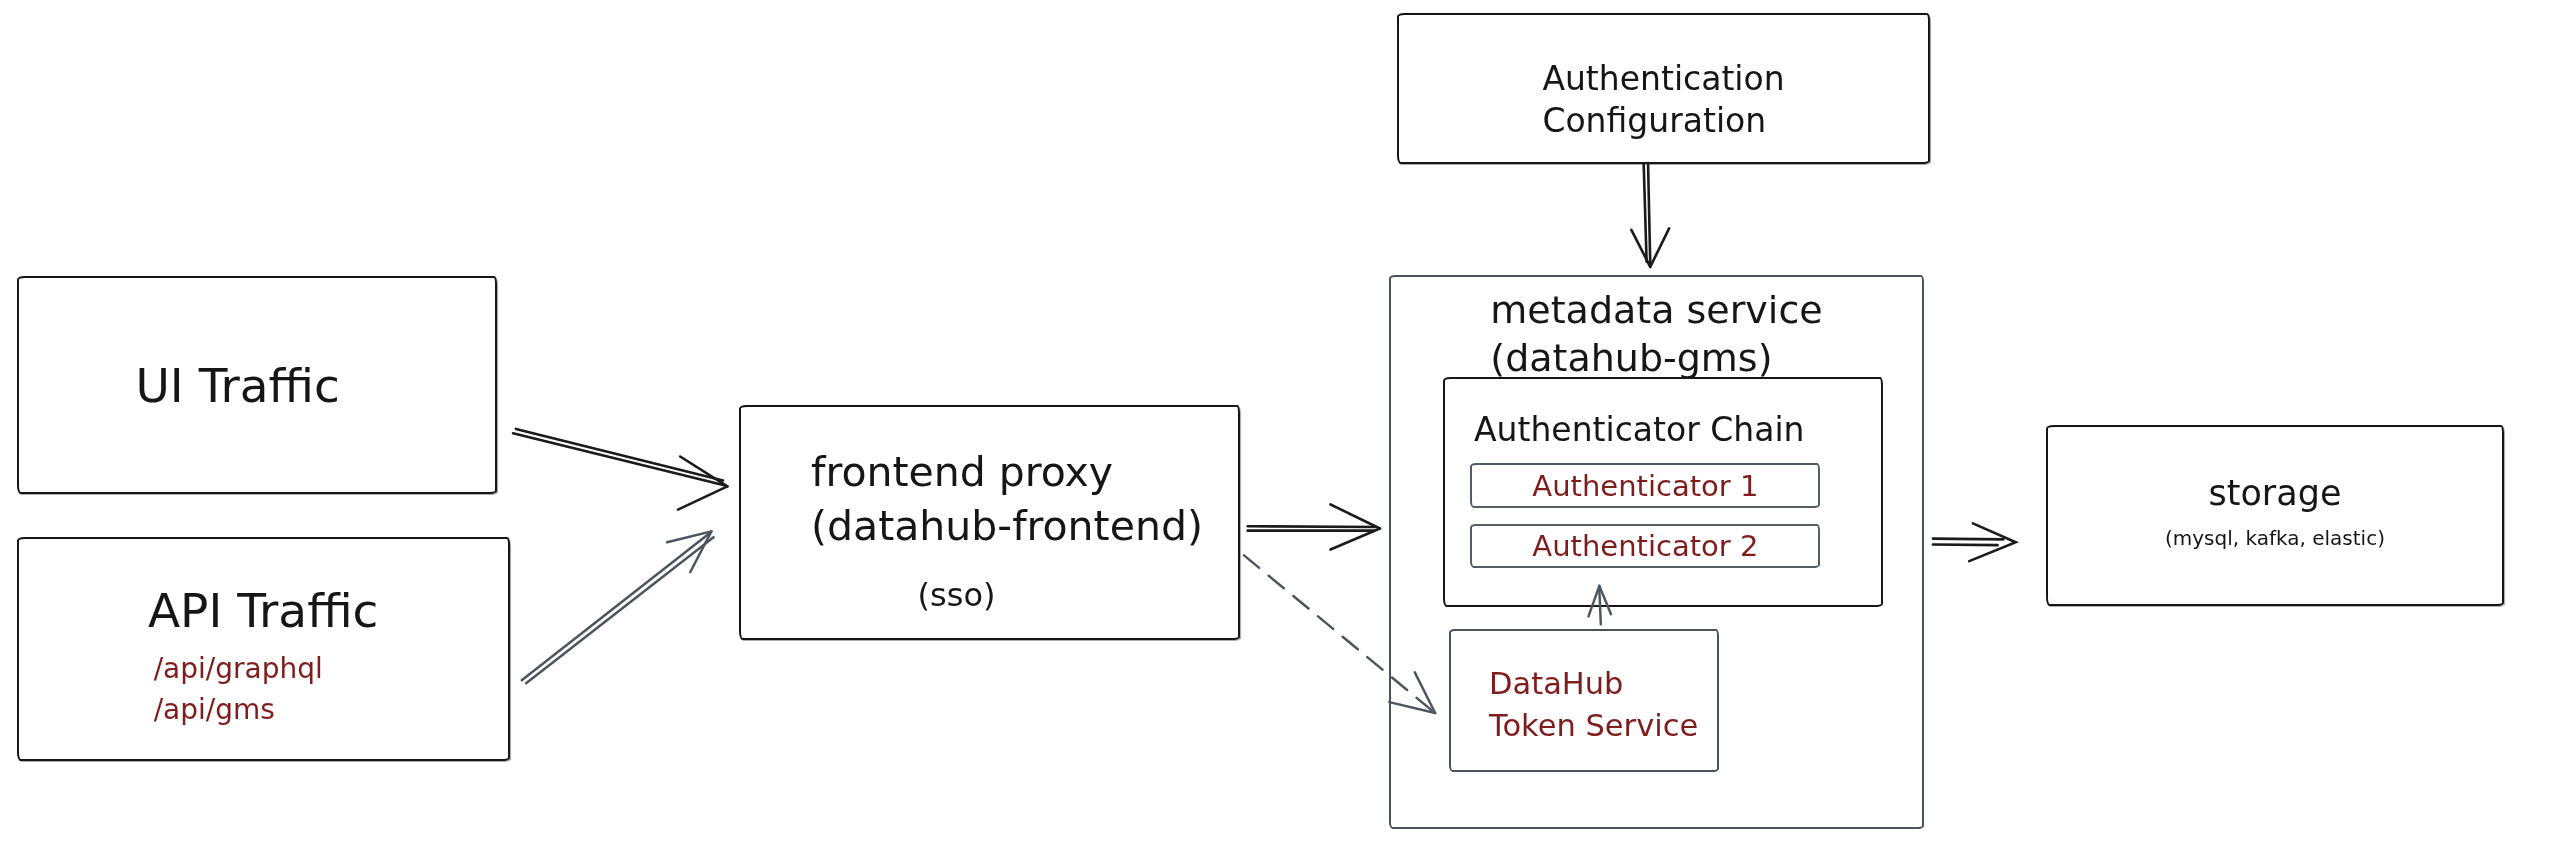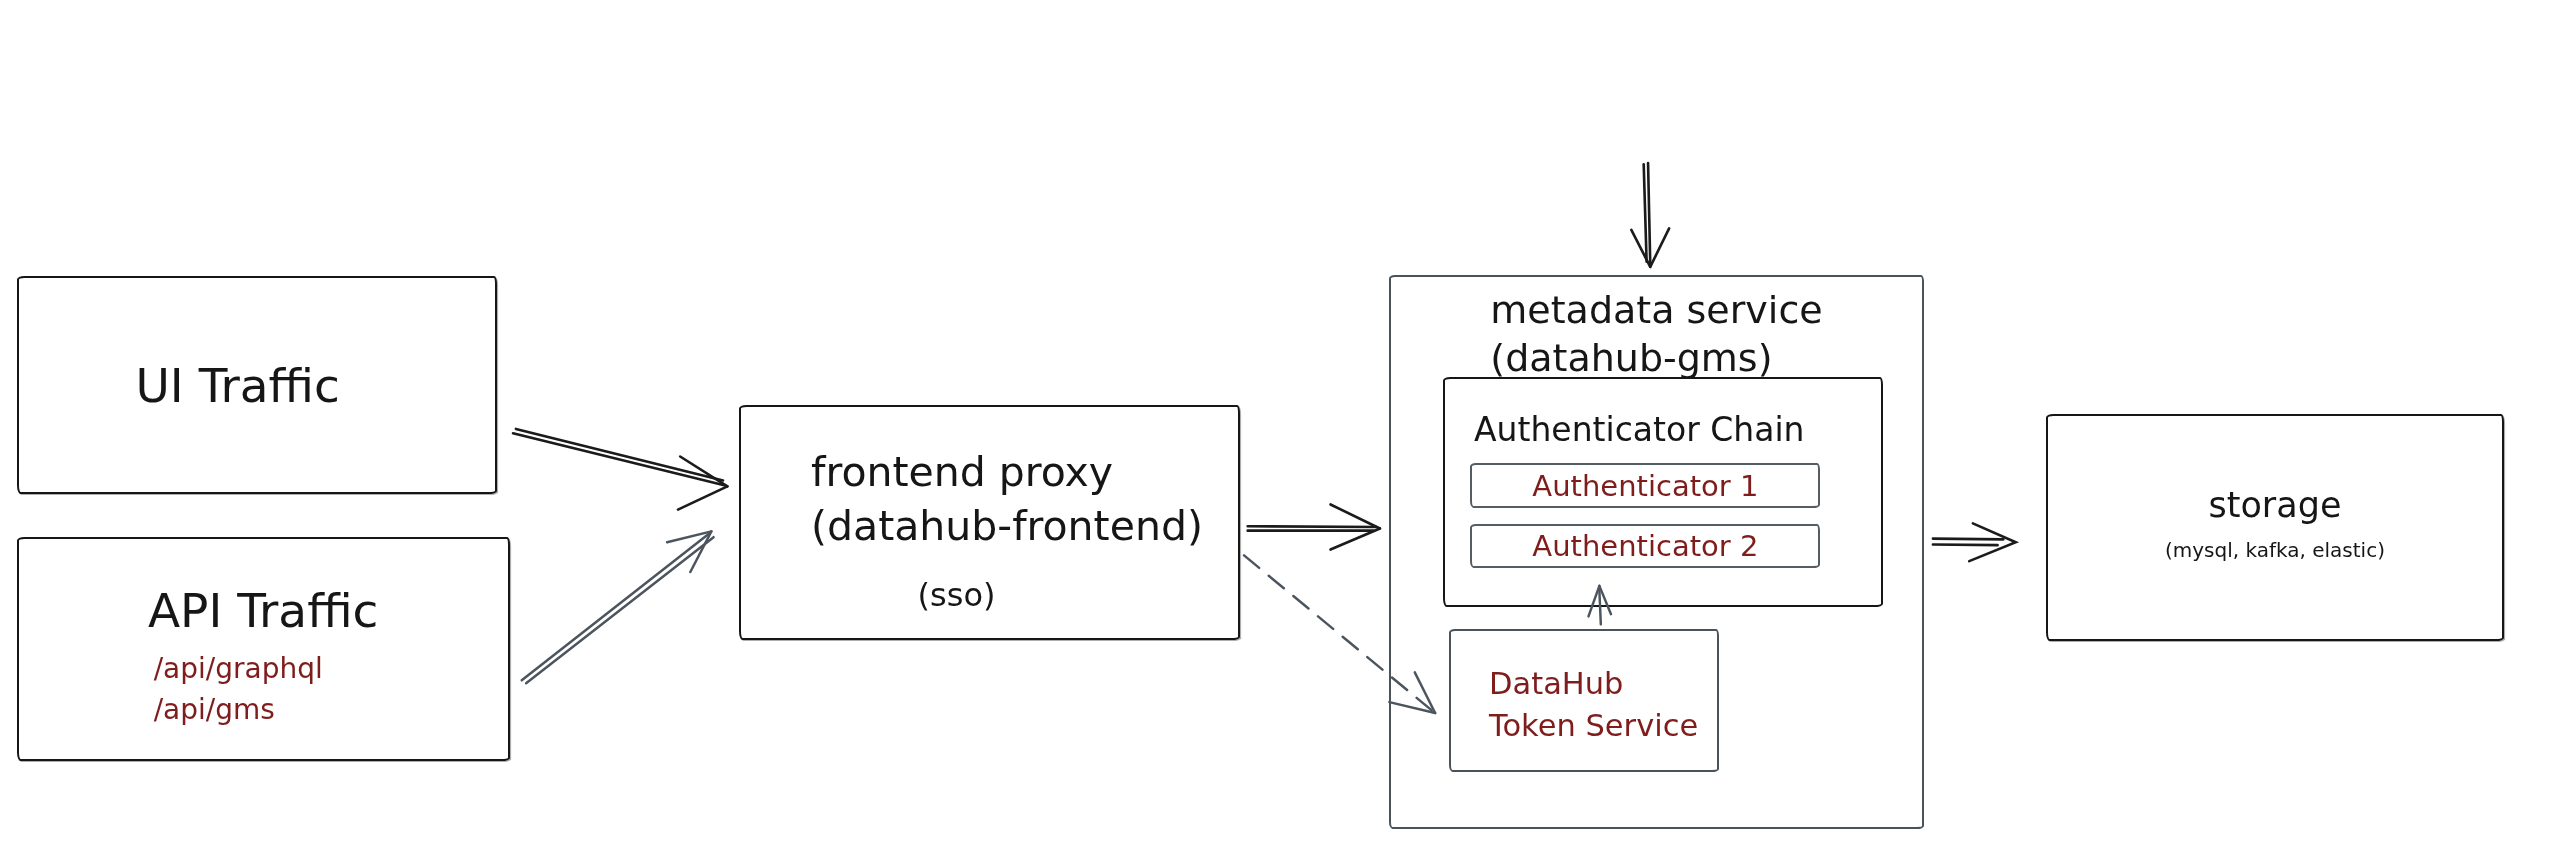--- a/index.html
+++ b/index.html
@@ -68,20 +68,28 @@
   <div class="box ink" style="left:739px; top:405px; width:501px; height:235px;">
     <div class="abs label-ink" style="left:70px; top:38px; font-size:41px; line-height:54px;">
       <div>frontend proxy</div>
       <div>(datahub-frontend)</div>
     </div>
     <div class="abs" style="left:0; top:169px; width:100%; text-align:center; padding-right:73px; box-sizing:border-box;padding-left:7px;">
       <span class="label-ink" style="font-size:32px;">(sso)</span>
     </div>
   </div>
 
+  <div class="box ink" style="left:1397px; top:13px; width:533px; height:151px;">
+    <div class="center-flex" style="padding-top:22px; box-sizing:border-box;">
+      <div class="label-ink" style="display:inline-block; text-align:left; font-size:33px; line-height:42px;">
+        <div>Authentication</div>
+        <div>Configuration</div>
+      </div>
+    </div>
+  </div>
 
   <div class="box slate" style="left:1389px; top:275px; width:535px; height:554px; border-color:#4a525a;">
     <div class="abs" style="left:0; top:8.7px; width:100%; text-align:center;">
       <div class="label-ink" style="display:inline-block; text-align:left; font-size:38px; line-height:48px;">
         <div>metadata service</div>
         <div>(datahub-gms)</div>
       </div>
     </div>
 
     <div class="box ink" style="left:52px; top:100px; width:440px; height:230px; box-shadow:none;">
@@ -101,21 +109,21 @@
     </div>
 
     <div class="box slate" style="left:58px; top:352px; width:270px; height:143px;padding-left:17px;">
       <div class="abs label-slate" style="left:38px; top:32px; font-size:30.5px; line-height:42px;">
         <div>DataHub</div>
         <div>Token Service</div>
       </div>
     </div>
   </div>
 
-  <div class="box ink" style="left:2046px; top:414px; width:458px; height:227px;">
+  <div class="box ink" style="left:2046px; top:425px; width:458px; height:181px;">
     <div class="center-flex">
       <div class="label-ink" style="text-align:center; font-size:35px; line-height:45px;">
         <div>storage</div>
         <div style="font-size:20px;">(mysql, kafka, elastic)</div>
       </div>
     </div>
   </div>
 
   <svg class="arrows" viewBox="0 0 3545 1161">
 

